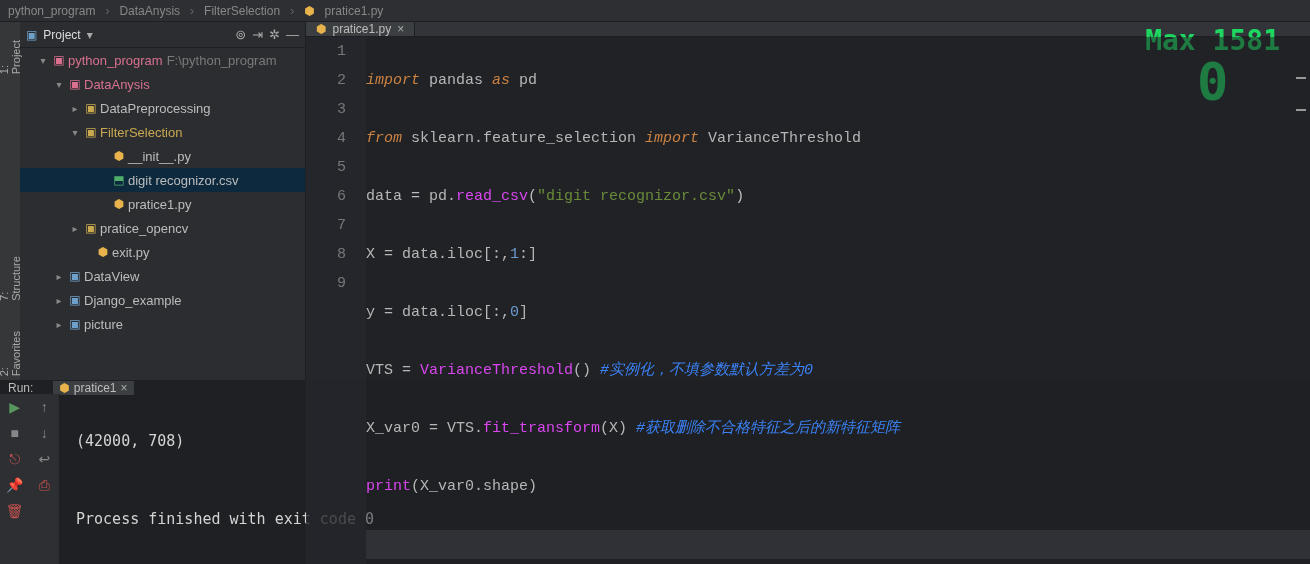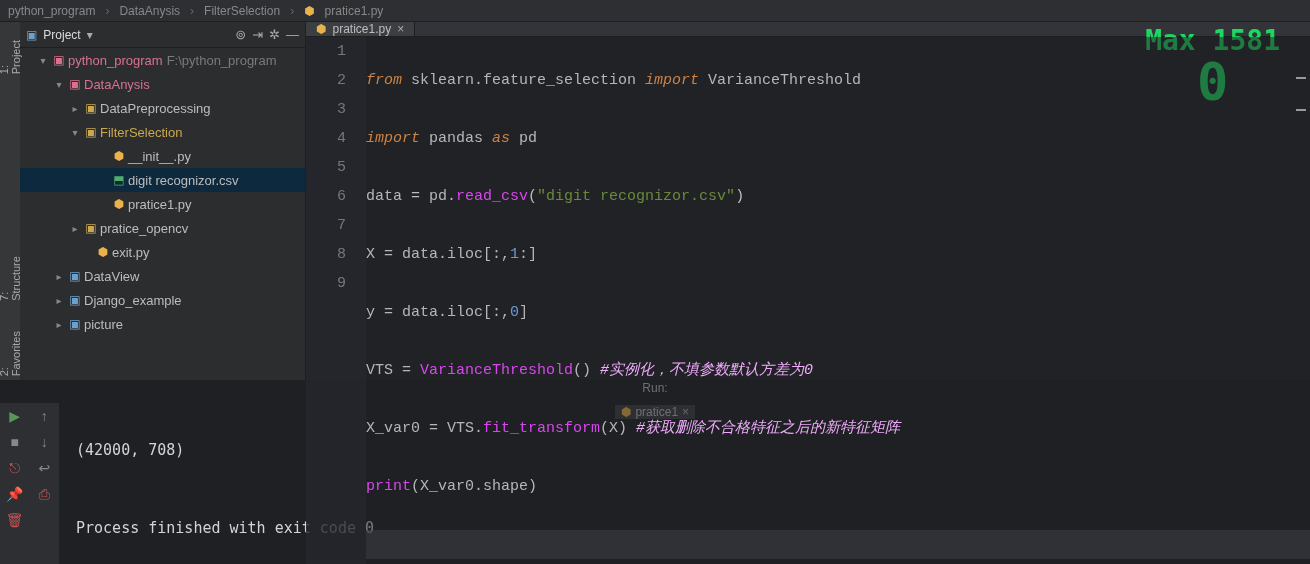--- a/index.html
+++ b/index.html
@@ -126,21 +126,21 @@
   text-align: right;
   padding-right: 20px;
   color: #777;
   background: rgba(40,42,46,0.6);
   user-select: none;
 }
 .code-body { flex:1; position: relative; white-space: pre; }
 .kw { color: #cc8242; font-style: italic;}
 .fn { color: #d946ef;}
 .str { color: #6a8a3a;}
-.cmt { color: #f0abfc; font-style: italic; }
+.cmt { color: #3b82f6; font-style: italic; }
 .id { color: #b6b6b6;}
 .num { color: #6b9bd0;}
 .op { color: #bcbcbc;}
 .caret-line { background: rgba(60,62,68,0.6);}
 .fpm {
   position:absolute;
   top: 4px;
   right: 30px;
   font-family: monospace;
   font-size: 28px;
@@ -159,24 +159,23 @@
   display: flex;
   flex-direction: column;
   background: rgba(30,32,35,0.92);
   border-top: 1px solid #1e1f22;
 }
 .run-header {
   height: 24px;
   display: flex;
   align-items: center;
   padding: 0 8px;
-  gap: 10px;
+  gap: 20px;
   font-size:12px;
   border-bottom:1px solid #1e1f22;
-  flex-direction:column;
 }
 .run-header .rtab {
   display:flex; align-items:center; gap:4px; height:100%;
   padding: 0 6px;
 }
 .run-header .rtab.active { background:#3c3f41;}
 .run-tab-strip{height:2px;background:#d9718f;width:74px;margin-left:45px;margin-top:-2px;}
 .run-body { flex:1; display:flex;}
 .run-tools {
   width: 60px;
@@ -316,22 +315,22 @@
         <div>2</div>
         <div>3</div>
         <div>4</div>
         <div>5</div>
         <div>6</div>
         <div>7</div>
         <div>8</div>
         <div>9</div>
       </div>
       <div class="code-body">
+<div><span class="kw">import</span><span class="id"> pandas </span><span class="kw">as</span><span class="id"> pd</span></div>
 <div><span class="kw">from</span><span class="id"> sklearn.feature_selection </span><span class="kw">import</span><span class="id"> VarianceThreshold</span></div>
-<div><span class="kw">import</span><span class="id"> pandas </span><span class="kw">as</span><span class="id"> pd</span></div>
 <div><span class="id">data </span><span class="op">=</span><span class="id"> pd.</span><span class="fn">read_csv</span><span class="op">(</span><span class="str">"digit recognizor.csv"</span><span class="op">)</span></div>
 <div><span class="id">X = data.iloc[:,</span><span class="num">1</span><span class="id">:]</span></div>
 <div><span class="id">y = data.iloc[:,</span><span class="num">0</span><span class="id">]</span></div>
 <div><span class="id">VTS = </span><span class="fn">VarianceThreshold</span><span class="id">() </span><span class="cmt">#实例化，不填参数默认方差为0</span></div>
 <div><span class="id">X_var0 = VTS.</span><span class="fn">fit_transform</span><span class="id">(X) </span><span class="cmt">#获取删除不合格特征之后的新特征矩阵</span></div>
 <div><span class="fn">print</span><span class="id">(X_var0.shape)</span></div>
 <div class="caret-line">&nbsp;</div>
       </div>
       <div class="editor-scroll-marks">
         <div class="mark"></div>

